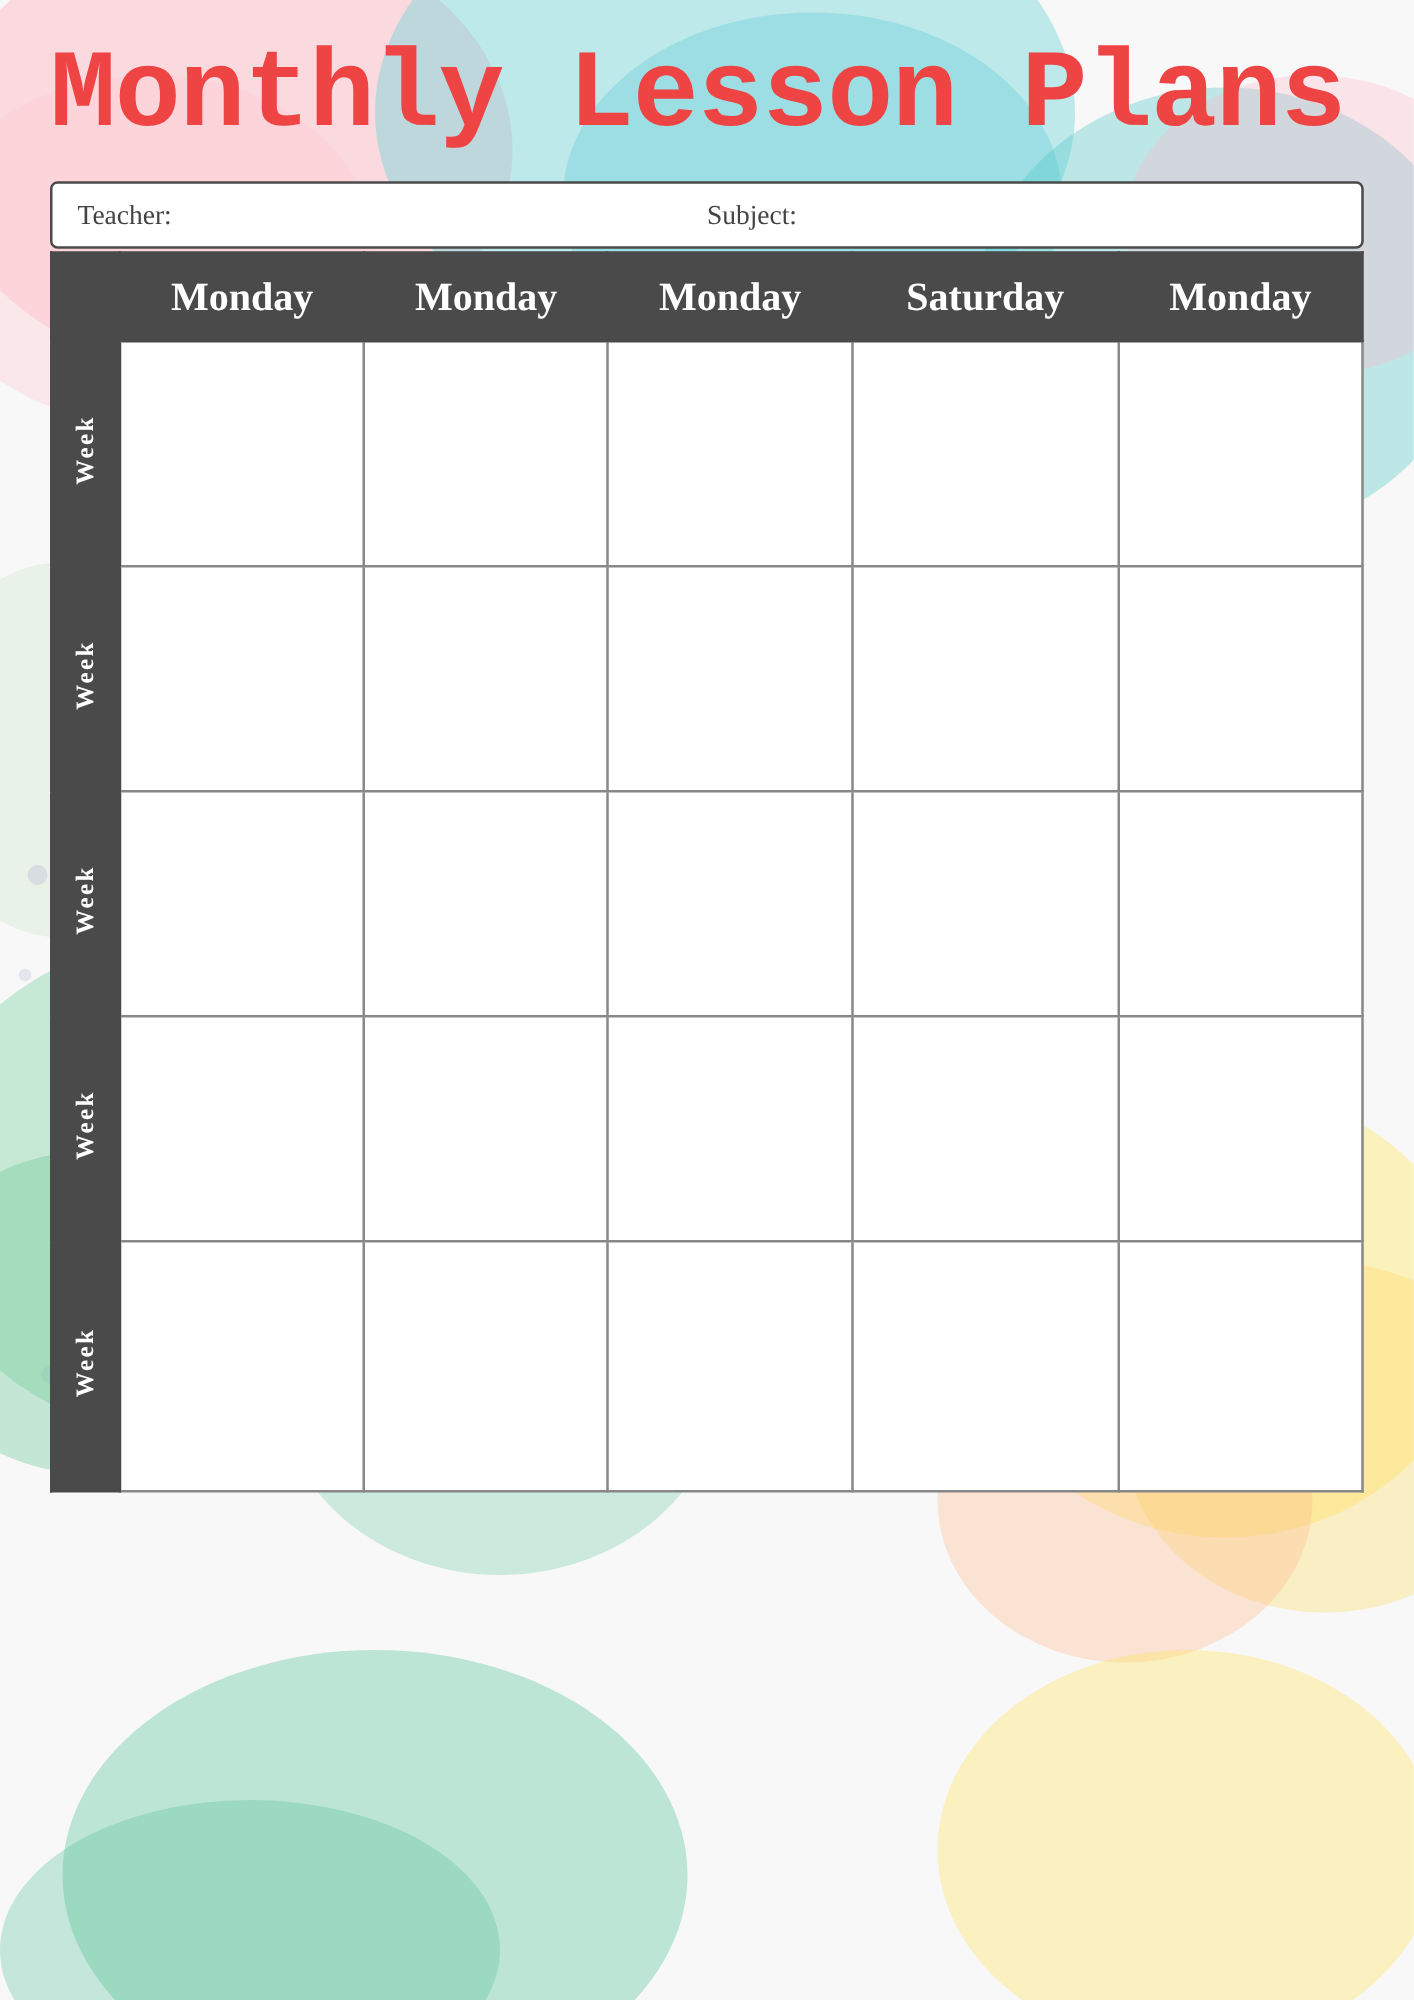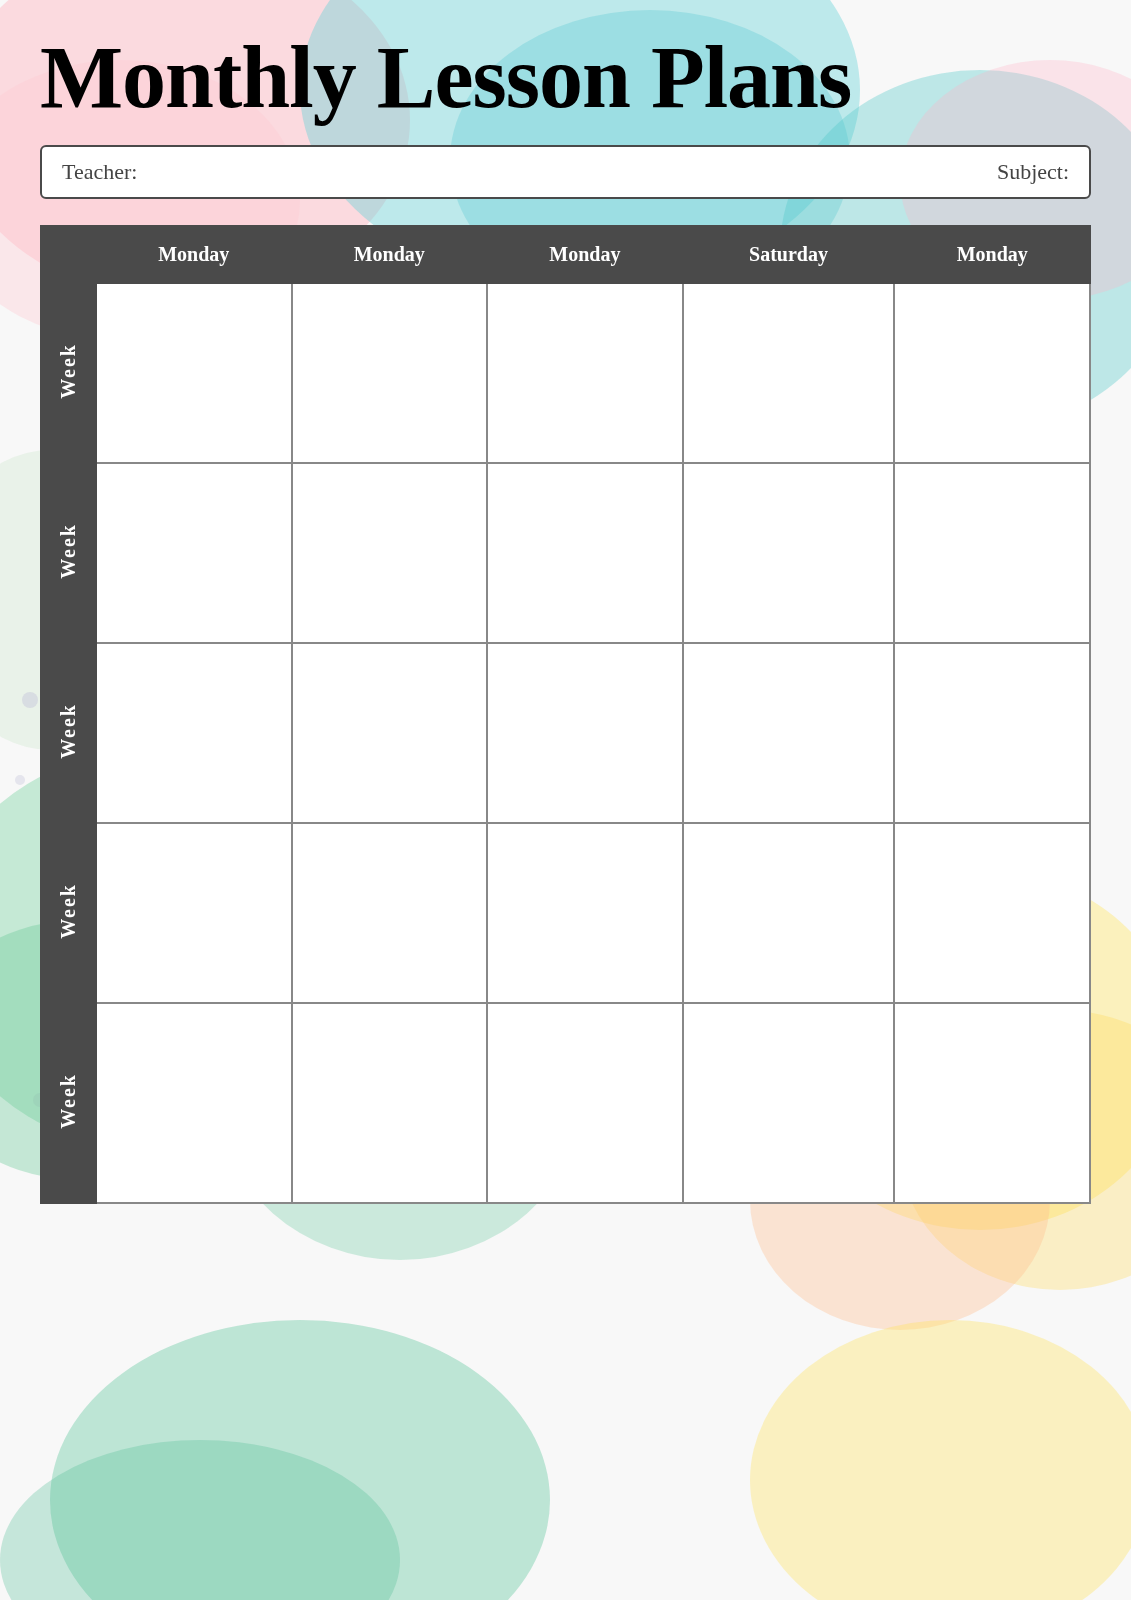--- a/index.html
+++ b/index.html
@@ -28,57 +28,57 @@
 
     .content {
       position: relative;
       z-index: 1;
       padding: 30px 40px;
     }
 
     .title {
       font-size: 88px;
       font-weight: 900;
-      color: #000000;
-      font-family: Liberation Serif, serif;
+      color: #ef4444;
+      font-family: Liberation Mono, monospace;
       line-height: 1.1;
       margin-bottom: 18px;
       letter-spacing: -1px;
     }
 
     .info-bar {
       border: 2px solid #4a4a4a;
       border-radius: 6px;
       padding: 12px 20px;
       display: flex;
       justify-content: space-between;
       background: white;
-      margin-bottom: 26px;
+      margin-bottom: 2px;
       font-size: 22px;
       color: #444;
     }
 
     .info-bar span {
       flex: 1;
-      text-align: right;
+      text-align: left;
     }
     .info-bar span:first-child {
       text-align: left;
     }
 
     .planner-grid {
       width: 100%;
       border-collapse: collapse;
     }
 
     .planner-grid th {
       background-color: #4a4a4a;
       color: white;
       padding: 16px 10px;
-      font-size: 20px;
+      font-size: 32px;
       font-weight: 600;
       text-align: center;
       border: 2px solid #4a4a4a;
     }
 
     .planner-grid th.empty-header {
       width: 55px;
       background-color: #4a4a4a;
     }
 

